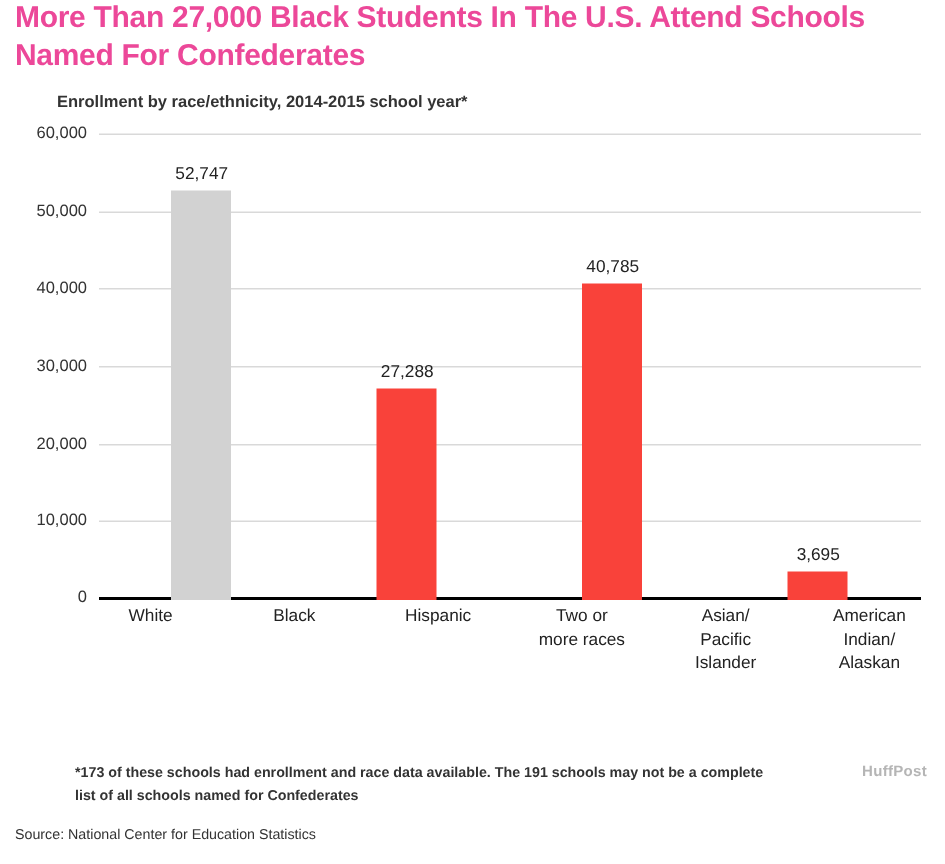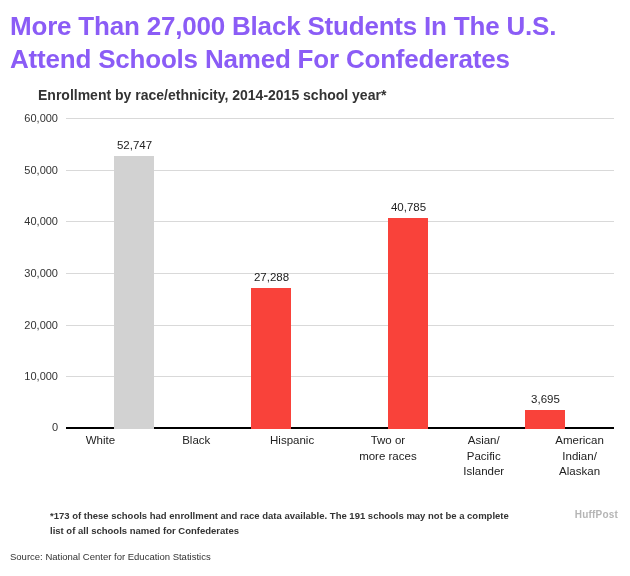--- a/index.html
+++ b/index.html
@@ -15,29 +15,29 @@
     overflow: hidden;
   }
   .page {
     position: relative;
     width: 630px;
     height: 576px;
     box-sizing: border-box;
     padding: 0 10px;
   }
   .title {
-    font-size: 26px;
+    font-size: 20px;
     font-weight: bold;
     line-height: 1.25;
-    color: #8b5cf6;
-    padding-top: 10px;
+    color: #ec4899;
+    padding-top: 0;
     letter-spacing: -0.2px;
   }
   .subtitle {
-    font-size: 14px;
+    font-size: 11px;
     font-weight: bold;
     color: #333333;
     margin-top: 12px;
     margin-bottom: 4px;
     padding-left: 28px;
   }
   .chart-area {
     position: relative;
     margin-top: 8px;
     height: 380px;

